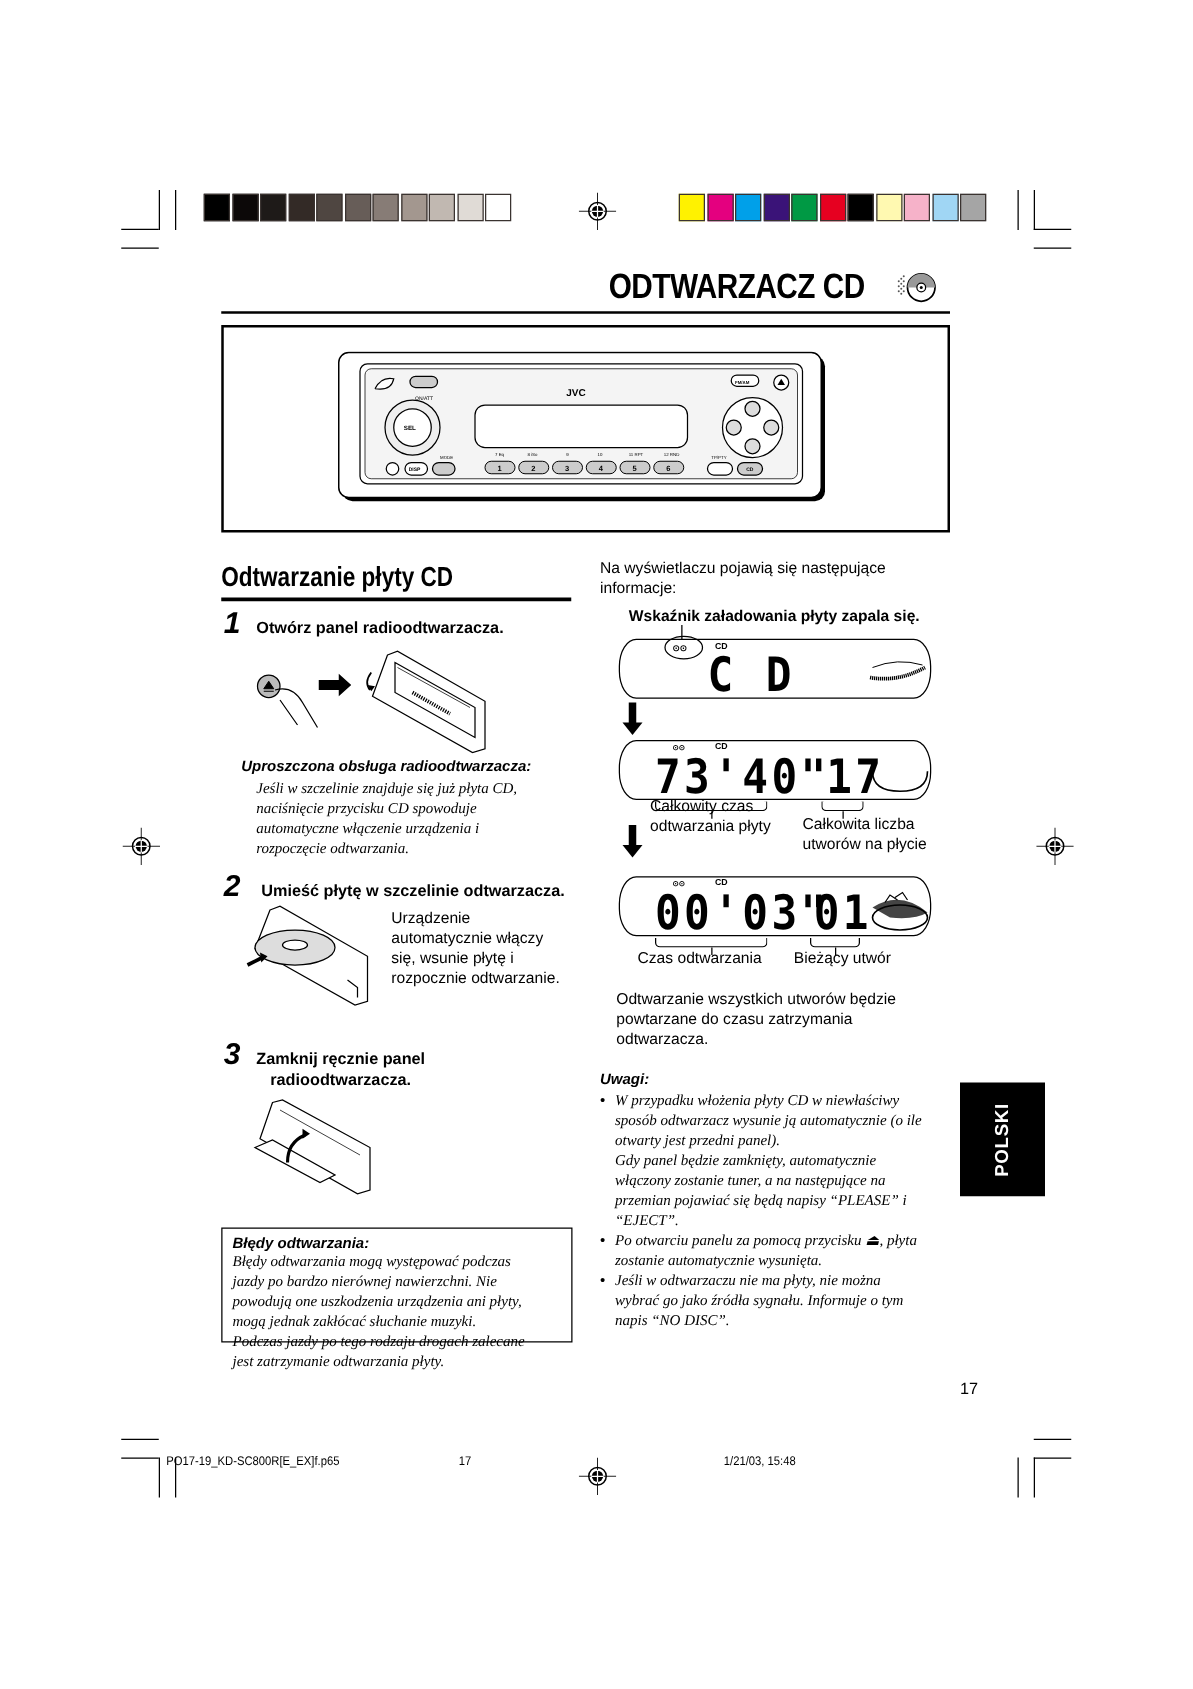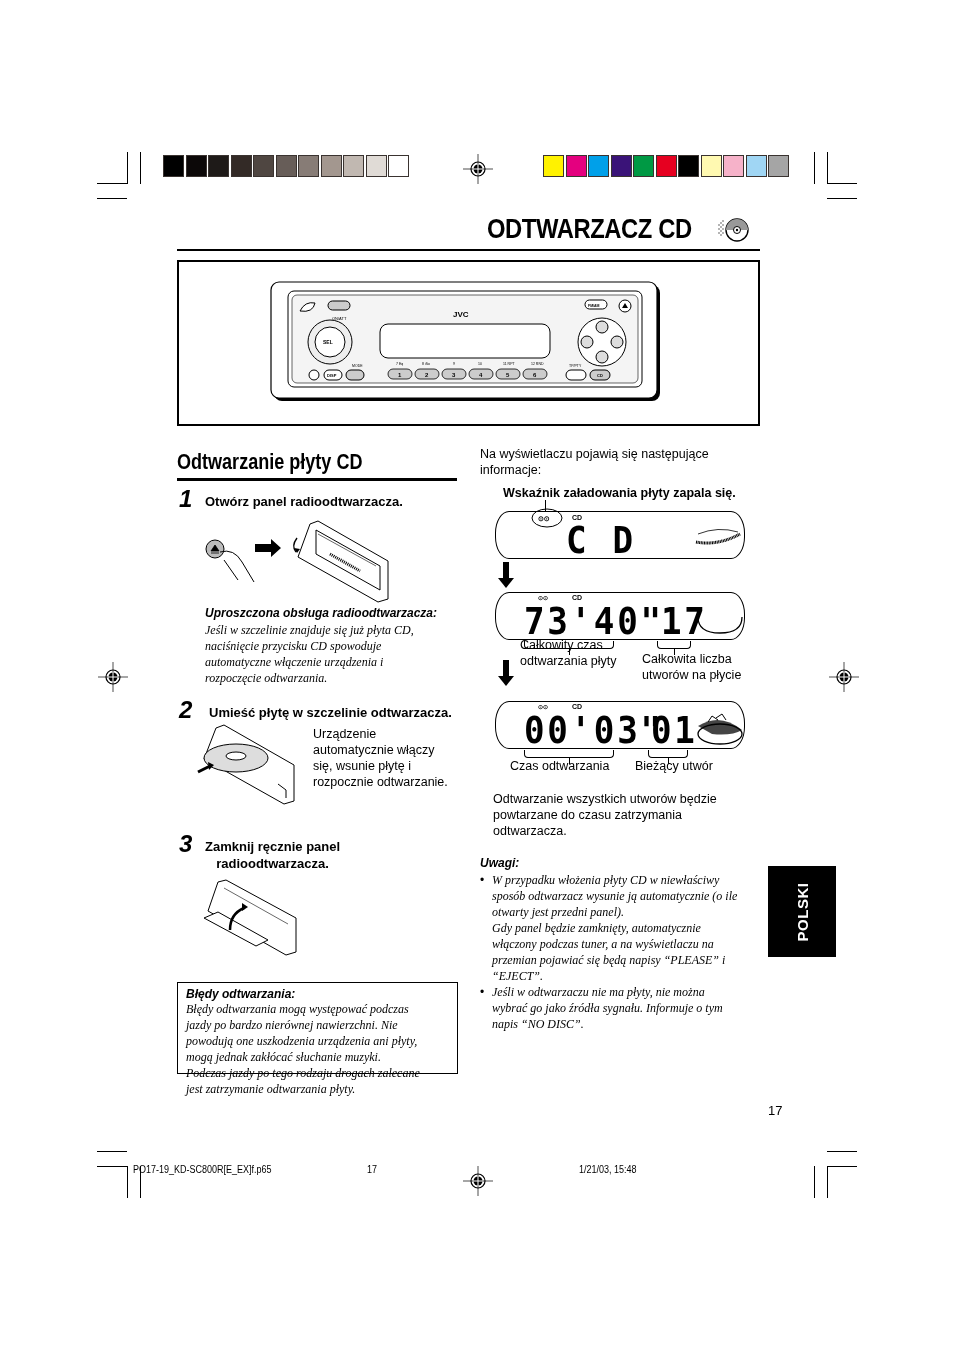--- a/index.html
+++ b/index.html
@@ -205,21 +205,21 @@
   <path d="M20 34 q14 -4 22 10 l12 20 M24 42 l14 20" fill="none" stroke="#000"></path>
   <path d="M55 26 h16 v-5 l10 9 l-10 9 v-5 h-16 Z" fill="#000"></path>
   <path d="M97 20 q-6 8 -1 14" fill="none" stroke="#000" stroke-width="1.4"></path>
   <path d="M94 30 l3 5 l3 -4" fill="#000"></path>
   <path d="M110 6 l8 -3 l70 40 l0 38 l-10 3 l-80 -45 Z" fill="#fff" stroke="#000"></path>
   <path d="M116 12 l64 36 v24 l-64 -36 Z" fill="#fff" stroke="#000"></path>
   <path d="M118 16 l58 32" stroke="#000" stroke-width="0.6"></path>
   <path d="M130 36 l30 17" stroke="#000" stroke-width="3" stroke-dasharray="1 1"></path>
 </svg>
 
-<div class="abs it-bold-h" style="left:205px;top:606px;text-align:right;">Uproszczona obsługa radioodtwarzacza:</div>
+<div class="abs it-bold-h" style="left:193px;top:606px;text-align:right;">Uproszczona obsługa radioodtwarzacza:</div>
 <div class="abs serif-it" style="left:205px;top:622px;">
   <div>Jeśli w szczelinie znajduje się już płyta CD,</div>
   <div>naciśnięcie przycisku CD spowoduje</div>
   <div>automatyczne włączenie urządzenia i</div>
   <div>rozpoczęcie odtwarzania.</div>
 </div>
 
 <div class="abs stepnum" style="left:179px;top:696px;">2</div>
 <div class="abs steptxt" style="left:209px;top:704px;">Umieść płytę w szczelinie odtwarzacza.</div>
 <svg class="abs" style="left:196px;top:724px;width:110px;height:85px;" viewBox="0 0 110 85">
@@ -326,23 +326,27 @@
   <div>odtwarzacza.</div>
 </div>
 
 <div class="abs it-bold-h" style="left:480px;top:856px;">Uwagi:</div>
 <ul class="abs serif-it bullets" style="left:480px;top:872px;width:285px;">
   <li>
     <div>W przypadku włożenia płyty CD w niewłaściwy</div>
     <div>sposób odtwarzacz wysunie ją automatycznie (o ile</div>
     <div>otwarty jest przedni panel).</div>
     <div>Gdy panel będzie zamknięty, automatycznie</div>
-    <div>włączony podczas tuner, a na wyświetlaczu na</div>
+    <div>włączony zostanie tuner, a na następujące na</div>
     <div>przemian pojawiać się będą napisy “PLEASE” i</div>
     <div>“EJECT”.</div>
+  </li>
+  <li>
+    <div>Po otwarciu panelu za pomocą przycisku ⏏, płyta</div>
+    <div>zostanie automatycznie wysunięta.</div>
   </li>
   <li>
     <div>Jeśli w odtwarzaczu nie ma płyty, nie można</div>
     <div>wybrać go jako źródła sygnału. Informuje o tym</div>
     <div>napis “NO DISC”.</div>
   </li>
 </ul>
 
 <div class="abs polski">
     <span>POLSKI</span>

